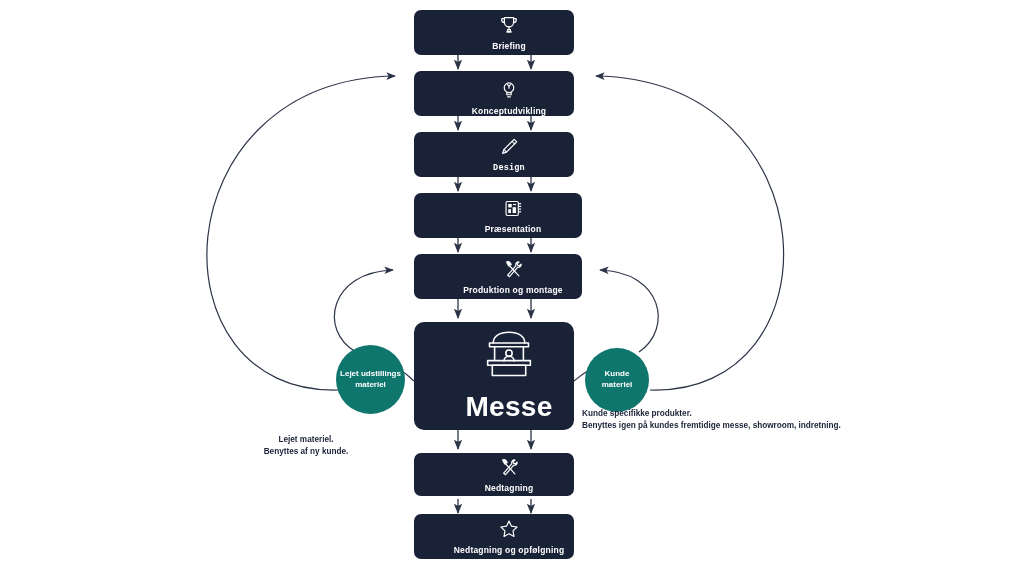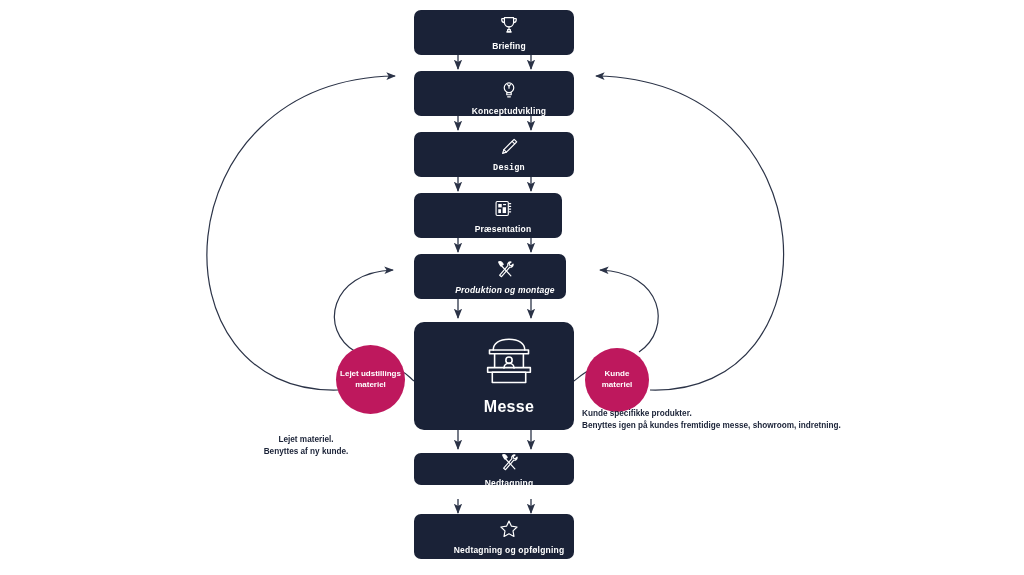--- a/index.html
+++ b/index.html
@@ -50,28 +50,28 @@
     letter-spacing: 0.2px;
     margin-top: 5px;
     text-align: center;
     white-space: nowrap;
     color: #ffffff;
   }
   #node-messe {
     border-radius: 10px;
   }
   #node-messe .label {
-    font-size: 16px;
+    font-size: 28px;
     font-weight: bold;
     margin-top: 9px;
     letter-spacing: 0.3px;
   }
   .circle {
     position: absolute;
-    background: #be185d;
+    background: #0f766e;
     border-radius: 50%;
     display: flex;
     align-items: center;
     justify-content: center;
     text-align: center;
     color: #ffffff;
     font-size: 8px;
     font-weight: bold;
     line-height: 1.35;
     padding: 4px;
@@ -173,35 +173,35 @@
     <span class="icon">
       <svg width="22" height="22" viewBox="0 0 24 24" fill="none" stroke="#ffffff" stroke-width="1.3" stroke-linecap="round" stroke-linejoin="round">
         <path d="M17.6 3.6l2.8 2.8L9.2 17.6l-4.2 1.4 1.4-4.2z"></path>
         <path d="M15.4 5.8l2.8 2.8"></path>
         <path d="M6.4 14.8l2.8 2.8"></path>
       </svg>
     </span>
     <span class="label">Design</span>
   </div>
 
-  <div class="node" id="node-praesentation" style="left:414px; top:193px; width:148px; height:45px;">
+  <div class="node" id="node-praesentation" style="left:414px; top:193px; width:168px; height:45px;">
     <span class="icon">
       <svg width="21" height="21" viewBox="0 0 24 24" fill="none" stroke="#ffffff" stroke-width="1.3" stroke-linecap="round" stroke-linejoin="round">
         <rect x="3.5" y="4" width="14" height="16" rx="1.4"></rect>
         <rect x="6" y="6.8" width="4" height="4" fill="#ffffff" stroke="none"></rect>
         <rect x="11.5" y="6.8" width="3.4" height="1.4" fill="#ffffff" stroke="none"></rect>
         <rect x="6" y="12.8" width="3.1" height="4.4" fill="#ffffff" stroke="none"></rect>
         <rect x="11" y="10.5" width="3.9" height="6.7" fill="#ffffff" stroke="none"></rect>
         <path d="M18.6 6.5h1.6M18.6 9.6h1.6M18.6 12.7h1.6M18.6 15.8h1.6"></path>
       </svg>
     </span>
     <span class="label">Præsentation</span>
   </div>
 
-  <div class="node" id="node-produktion" style="left:414px; top:254px; width:152px; height:45px;font-style:italic;">
+  <div class="node" id="node-produktion" style="left:414px; top:254px; width:168px; height:45px;">
     <span class="icon">
       <svg width="22" height="22" viewBox="0 0 24 24" fill="none" stroke="#ffffff" stroke-width="1.3" stroke-linecap="round" stroke-linejoin="round">
         <path d="M5.2 4.2c1.6-.6 3.2 0 3.9 1.2l.9 1.6-2.6 1.6-1-1.7C5.6 5.6 5 4.8 5.2 4.2z" fill="#ffffff" stroke="#ffffff"></path>
         <path d="M7.9 8.2L18.4 19.4"></path>
         <path d="M18.6 4.4a2.9 2.9 0 0 0-3.4 3.9l-9 10.5 2 1.6 9-10.4a2.9 2.9 0 0 0 3.6-3.3l-1.9 1.8-1.8-.6-.5-1.8z" fill="none"></path>
       </svg>
     </span>
     <span class="label">Produktion og montage</span>
   </div>
 
@@ -214,21 +214,21 @@
         <path d="M45.5 18v14"></path>
         <circle cx="30" cy="25" r="3.4"></circle>
         <path d="M24.6 33.5c0-3 2.4-5.2 5.4-5.2s5.4 2.2 5.4 5.2"></path>
         <path d="M7 33h46v5H7z"></path>
         <path d="M12 38h36v11H12z"></path>
       </svg>
     </span>
     <span class="label">Messe</span>
   </div>
 
-  <div class="node" id="node-nedtagning" style="left:414px; top:453px; width:160px; height:32px;">
+  <div class="node" id="node-nedtagning" style="left:414px; top:453px; width:160px; height:43px;">
     <span class="icon">
       <svg width="22" height="22" viewBox="0 0 24 24" fill="none" stroke="#ffffff" stroke-width="1.3" stroke-linecap="round" stroke-linejoin="round">
         <path d="M5.2 4.2c1.6-.6 3.2 0 3.9 1.2l.9 1.6-2.6 1.6-1-1.7C5.6 5.6 5 4.8 5.2 4.2z" fill="#ffffff" stroke="#ffffff"></path>
         <path d="M7.9 8.2L18.4 19.4"></path>
         <path d="M18.6 4.4a2.9 2.9 0 0 0-3.4 3.9l-9 10.5 2 1.6 9-10.4a2.9 2.9 0 0 0 3.6-3.3l-1.9 1.8-1.8-.6-.5-1.8z" fill="none"></path>
       </svg>
     </span>
     <span class="label">Nedtagning</span>
   </div>
 

